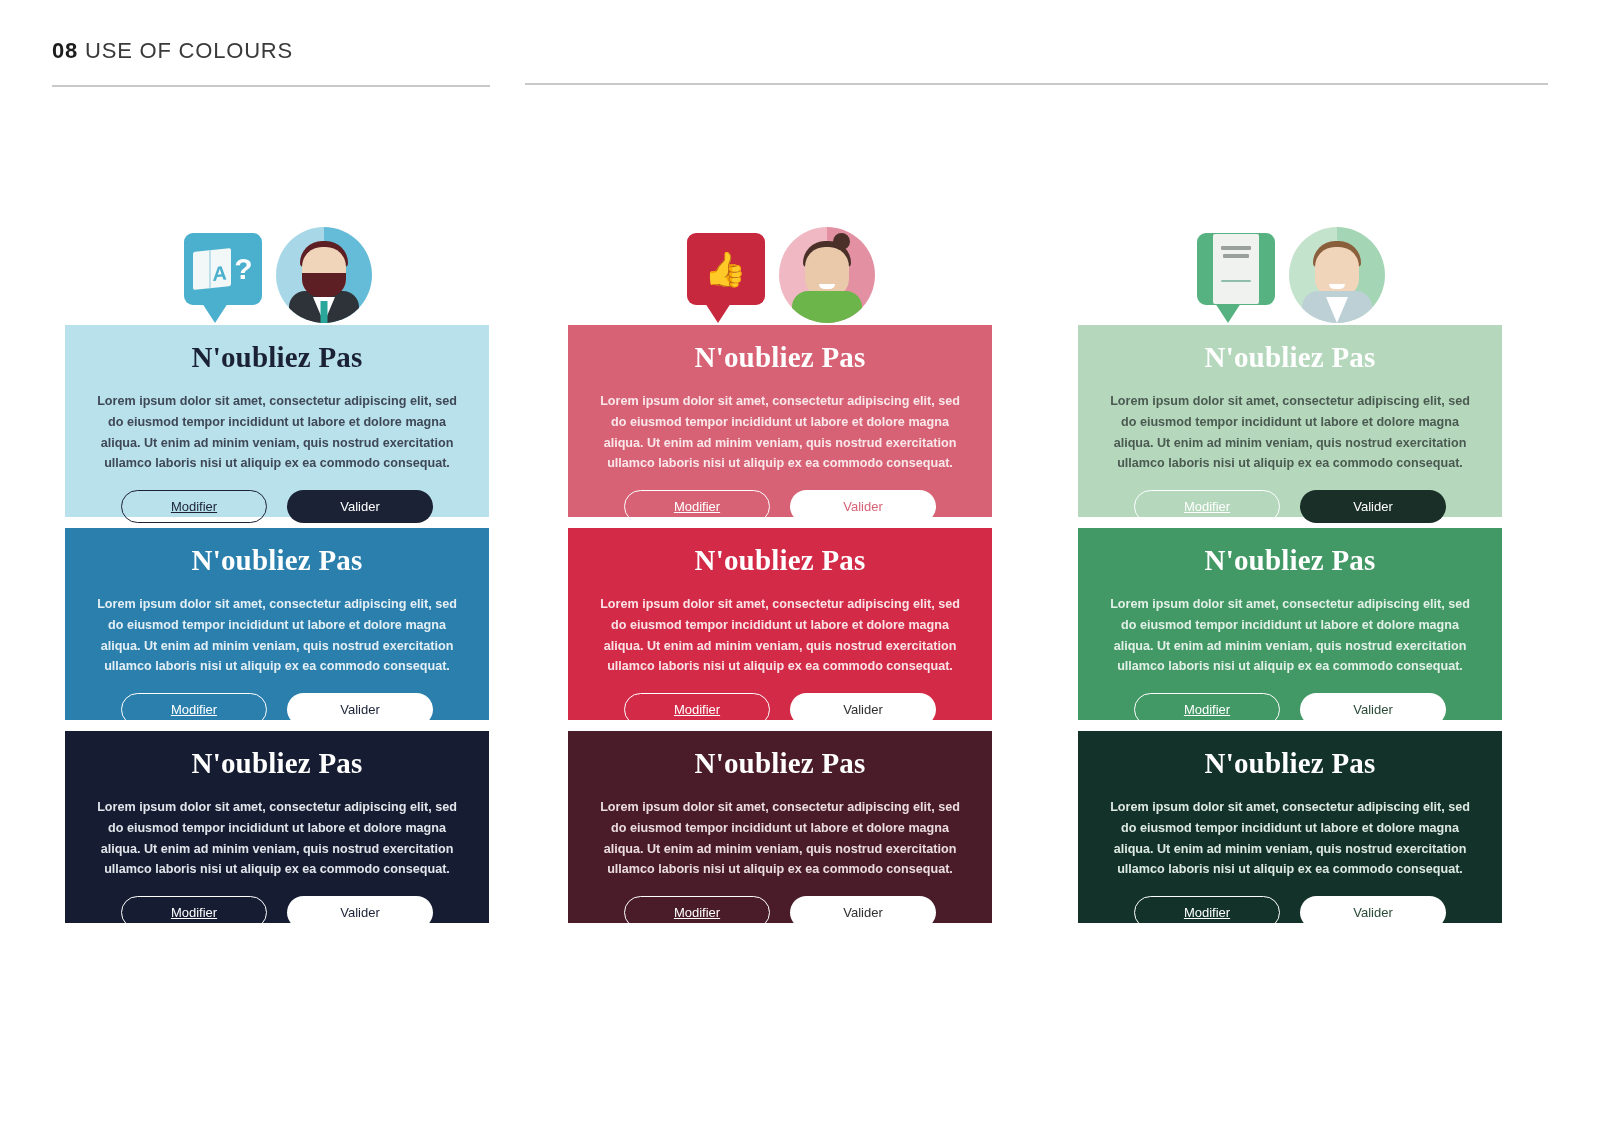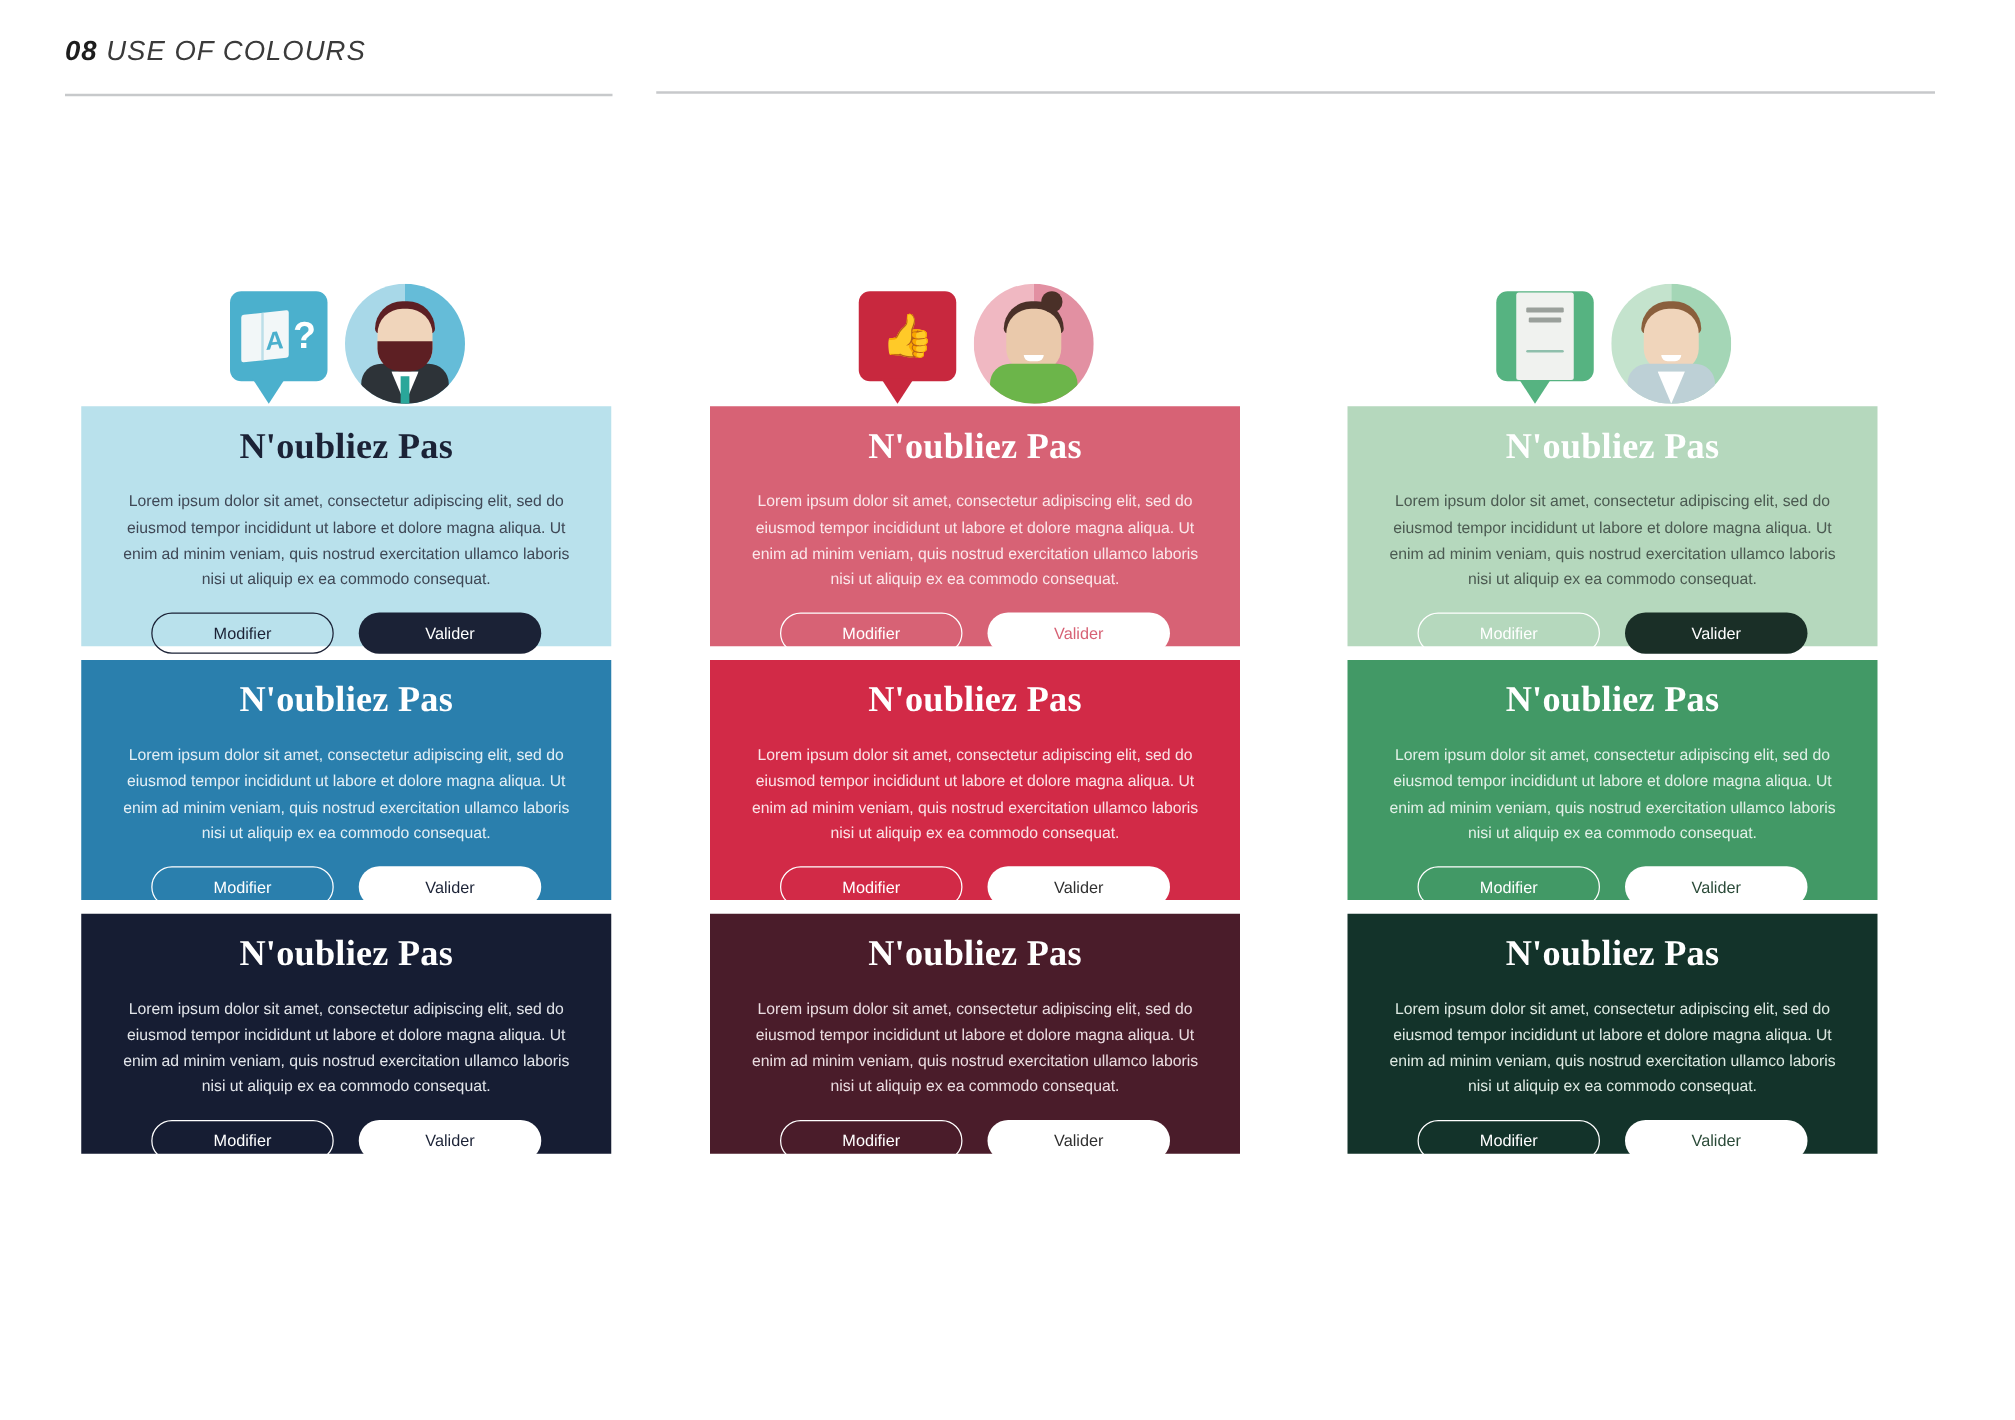--- a/index.html
+++ b/index.html
@@ -11,25 +11,24 @@
     width: 1612px;
     height: 1136px;
     font-family: "Liberation Sans", sans-serif;
     overflow: hidden;
     position: relative;
   }
 
   
   .page-header {
     position: absolute;
-    top: 28px;
+    top: 38px;
     left: 52px;
     right: 64px;
     height: 50px;
-    font-style: italic;
   }
   .header-title {
     font-size: 22px;
     letter-spacing: 0.8px;
     color: #3a3a3a;
     font-weight: 400;
     white-space: nowrap;
     position: absolute;
     top: 0;
     left: 0;
@@ -238,39 +237,40 @@
     font-size: 29px;
     font-weight: 700;
     margin: 0 0 12px 0;
     letter-spacing: 0.2px;
   }
   .card-body {
     font-size: 12.6px;
     line-height: 1.65;
     margin: 17px auto 16px auto;
     width: 368px;
+    font-weight: bold;
   }
   .btn-row {
     display: flex;
     justify-content: center;
     gap: 20px;
   }
   .btn {
     width: 146px;
     height: 33px;
     border-radius: 18px;
     font-size: 13px;
     display: flex;
     align-items: center;
     justify-content: center;
     box-sizing: border-box;
     cursor: pointer;
     user-select: none;
   }
-  .btn.outline { background: transparent; border-width: 1.5px; border-style: solid; }
+  .btn.outline { background: transparent; border-width: 1.5px; border-style: solid; text-decoration: underline; }
   .btn.solid { border: none; }
 </style>
 </head>
 <body>
 
 <div class="page-header">
   <div class="header-title">
     <span class="num">08</span>
     <span>USE OF COLOURS</span>
   </div>

